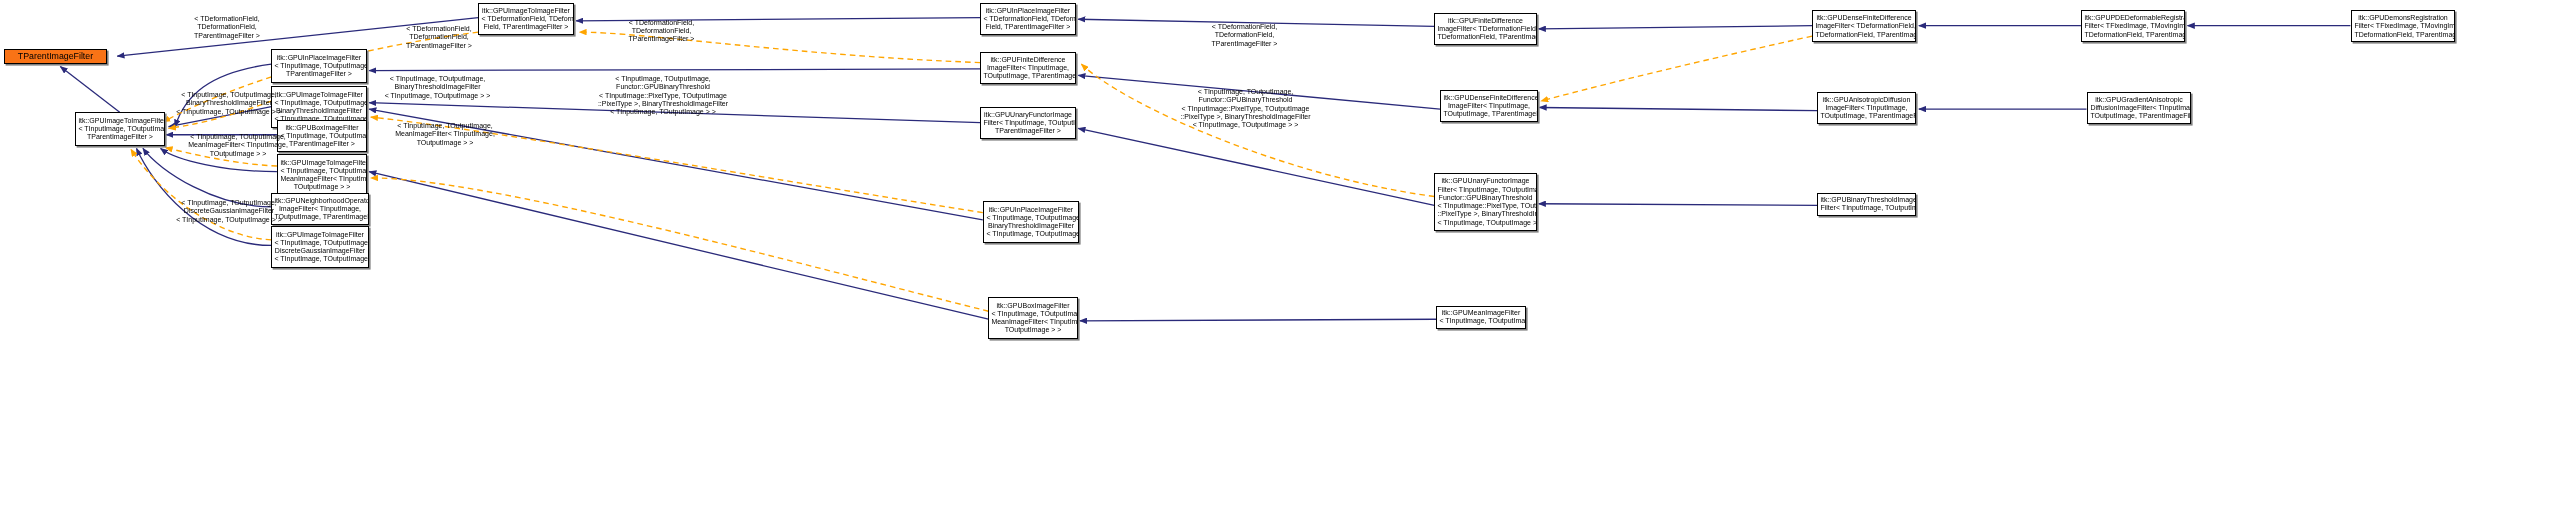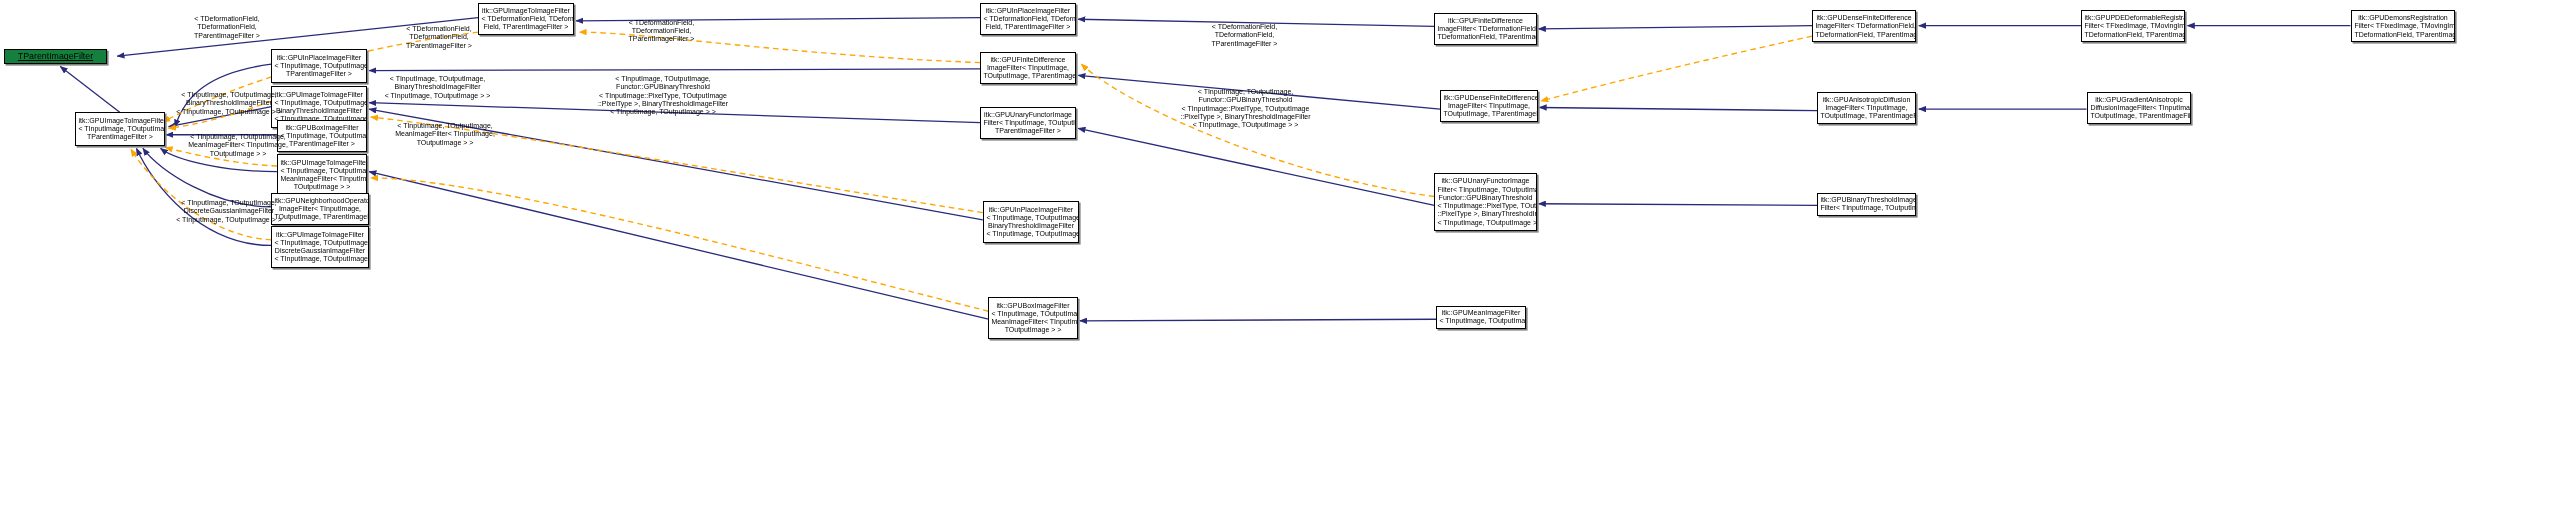--- a/index.html
+++ b/index.html
@@ -31,23 +31,22 @@
     line-height:1.18;
     padding:0.8px 2.4px;
     white-space:pre;
     display:flex;
     align-items:center;
     justify-content:center;
     overflow:hidden;
   }
   .node span{display:block;width:100%;}
   .node.root{
-    background:#15803d;
+    background:#f97316;
     border:0.8px solid #000;
-    text-decoration:underline;
   }
   .edge-label{
     position:absolute;
     white-space:pre;
     text-align:center;
     line-height:1.18;
     color:#000;
     background:transparent;
   }
 </style>

